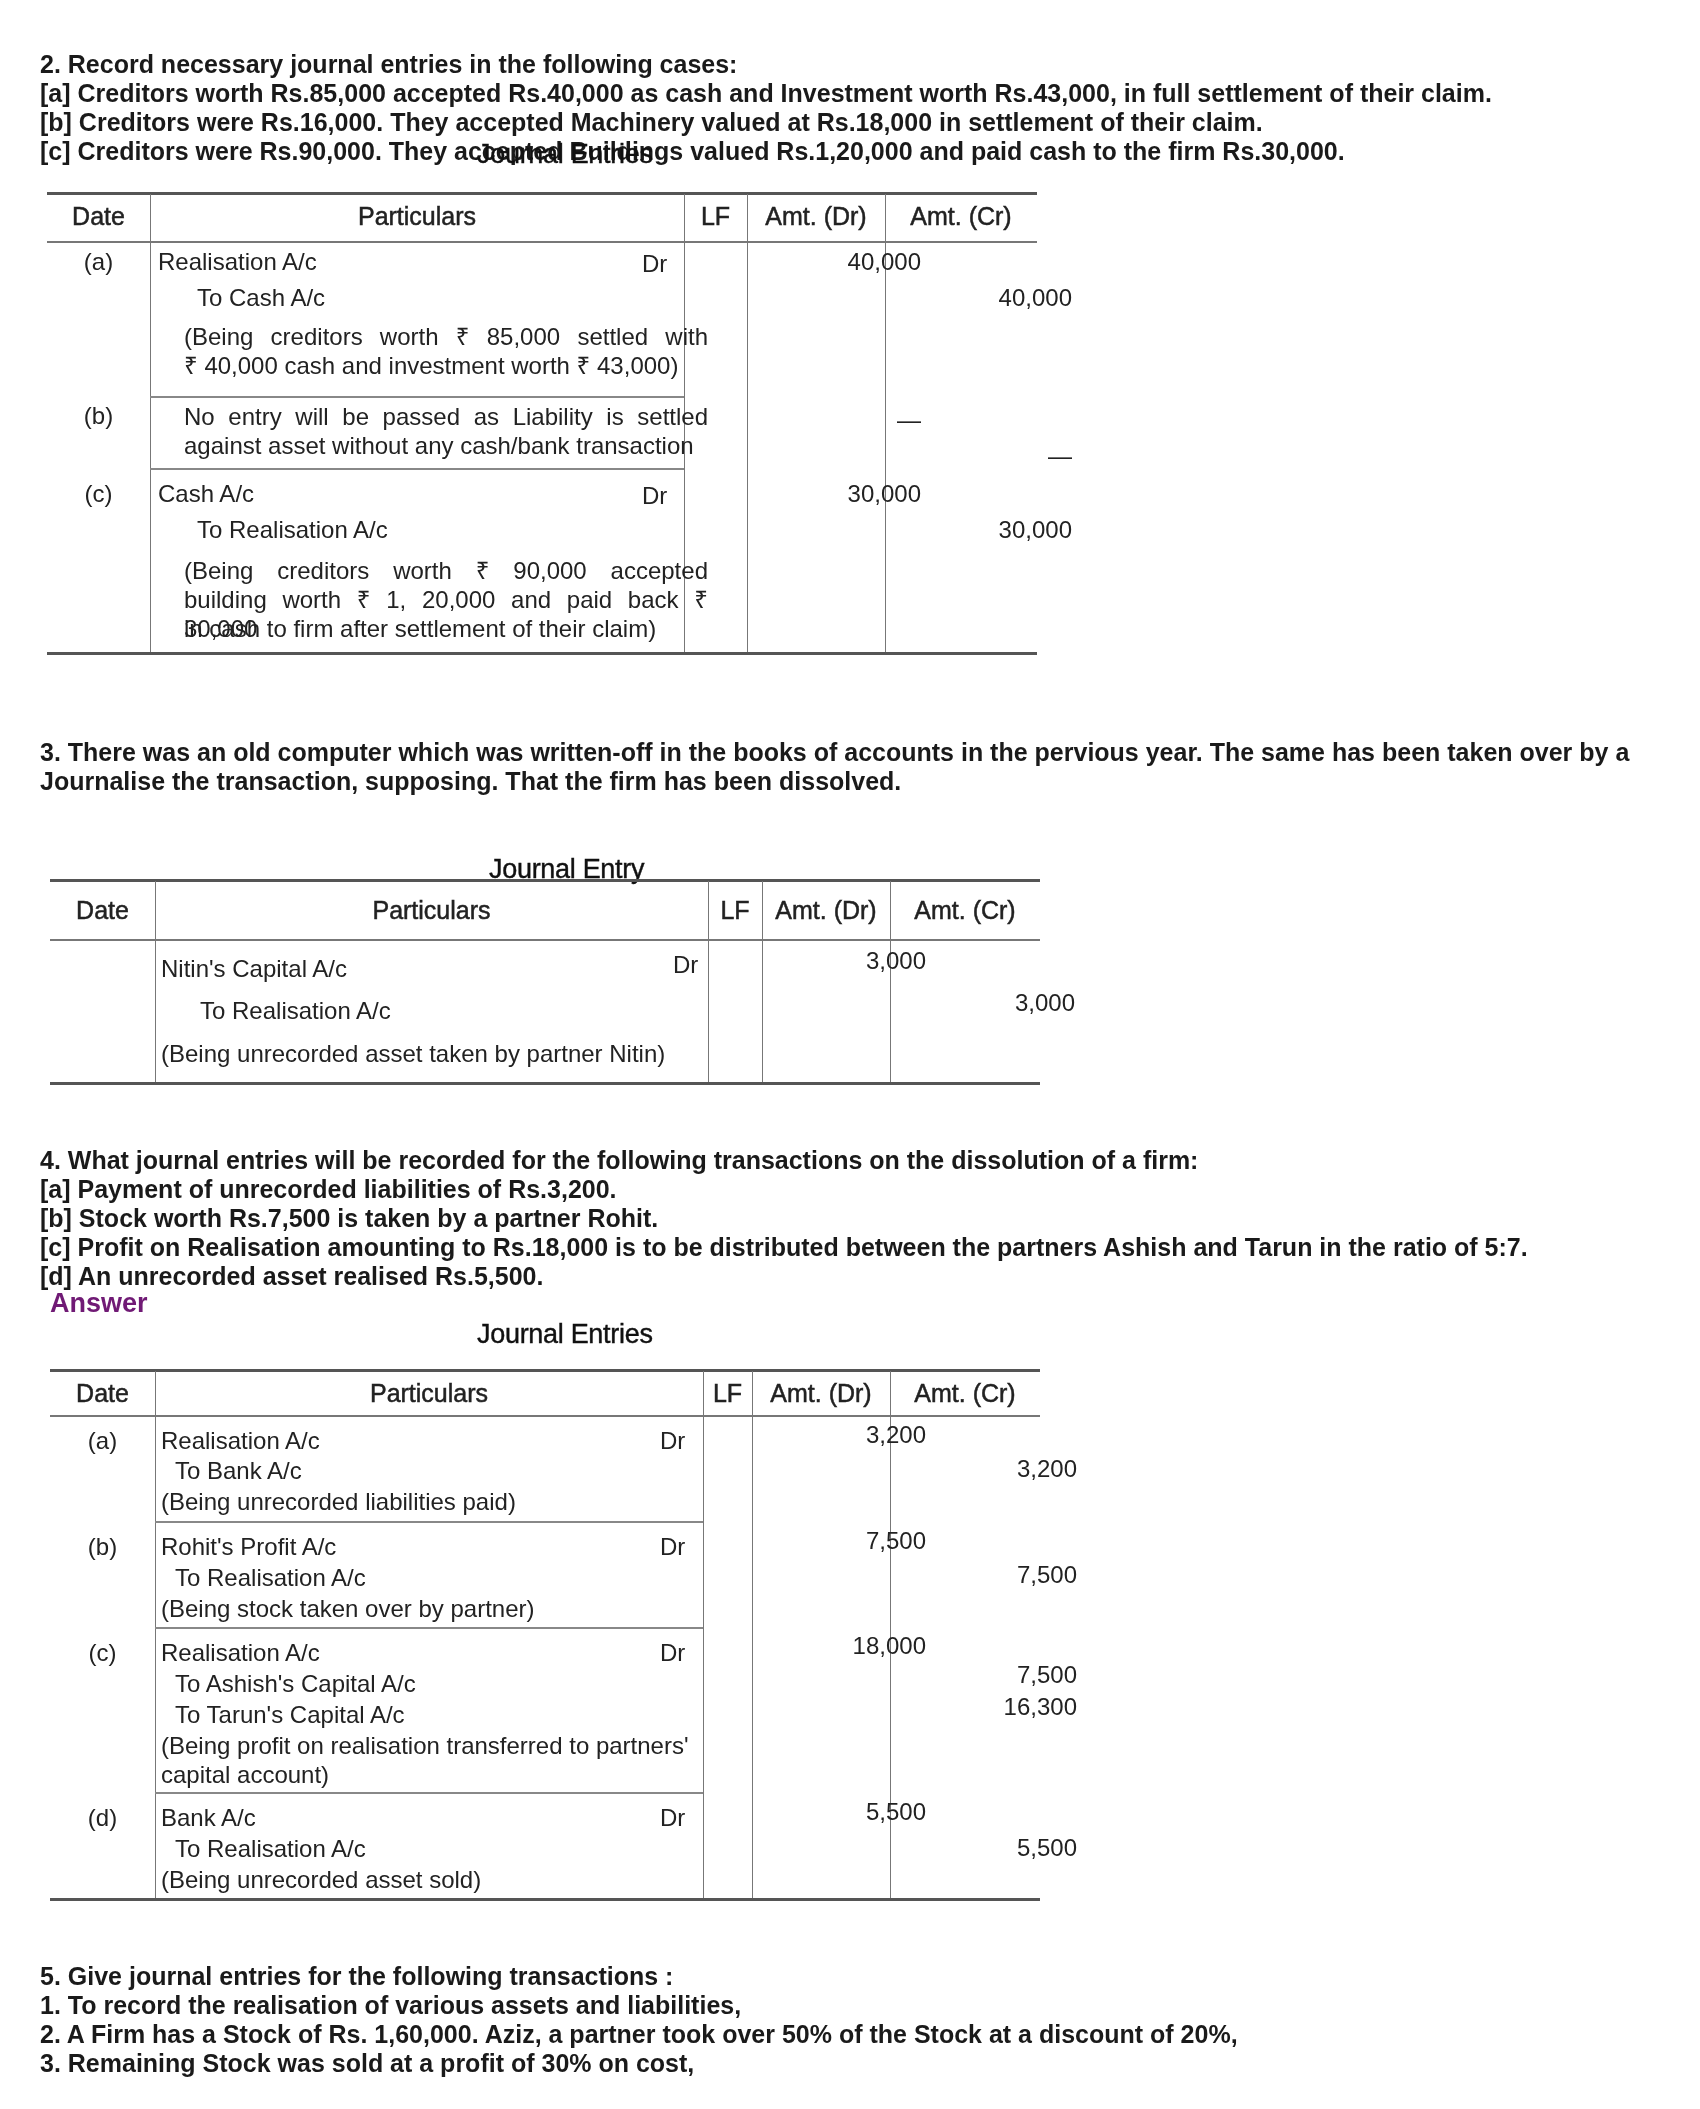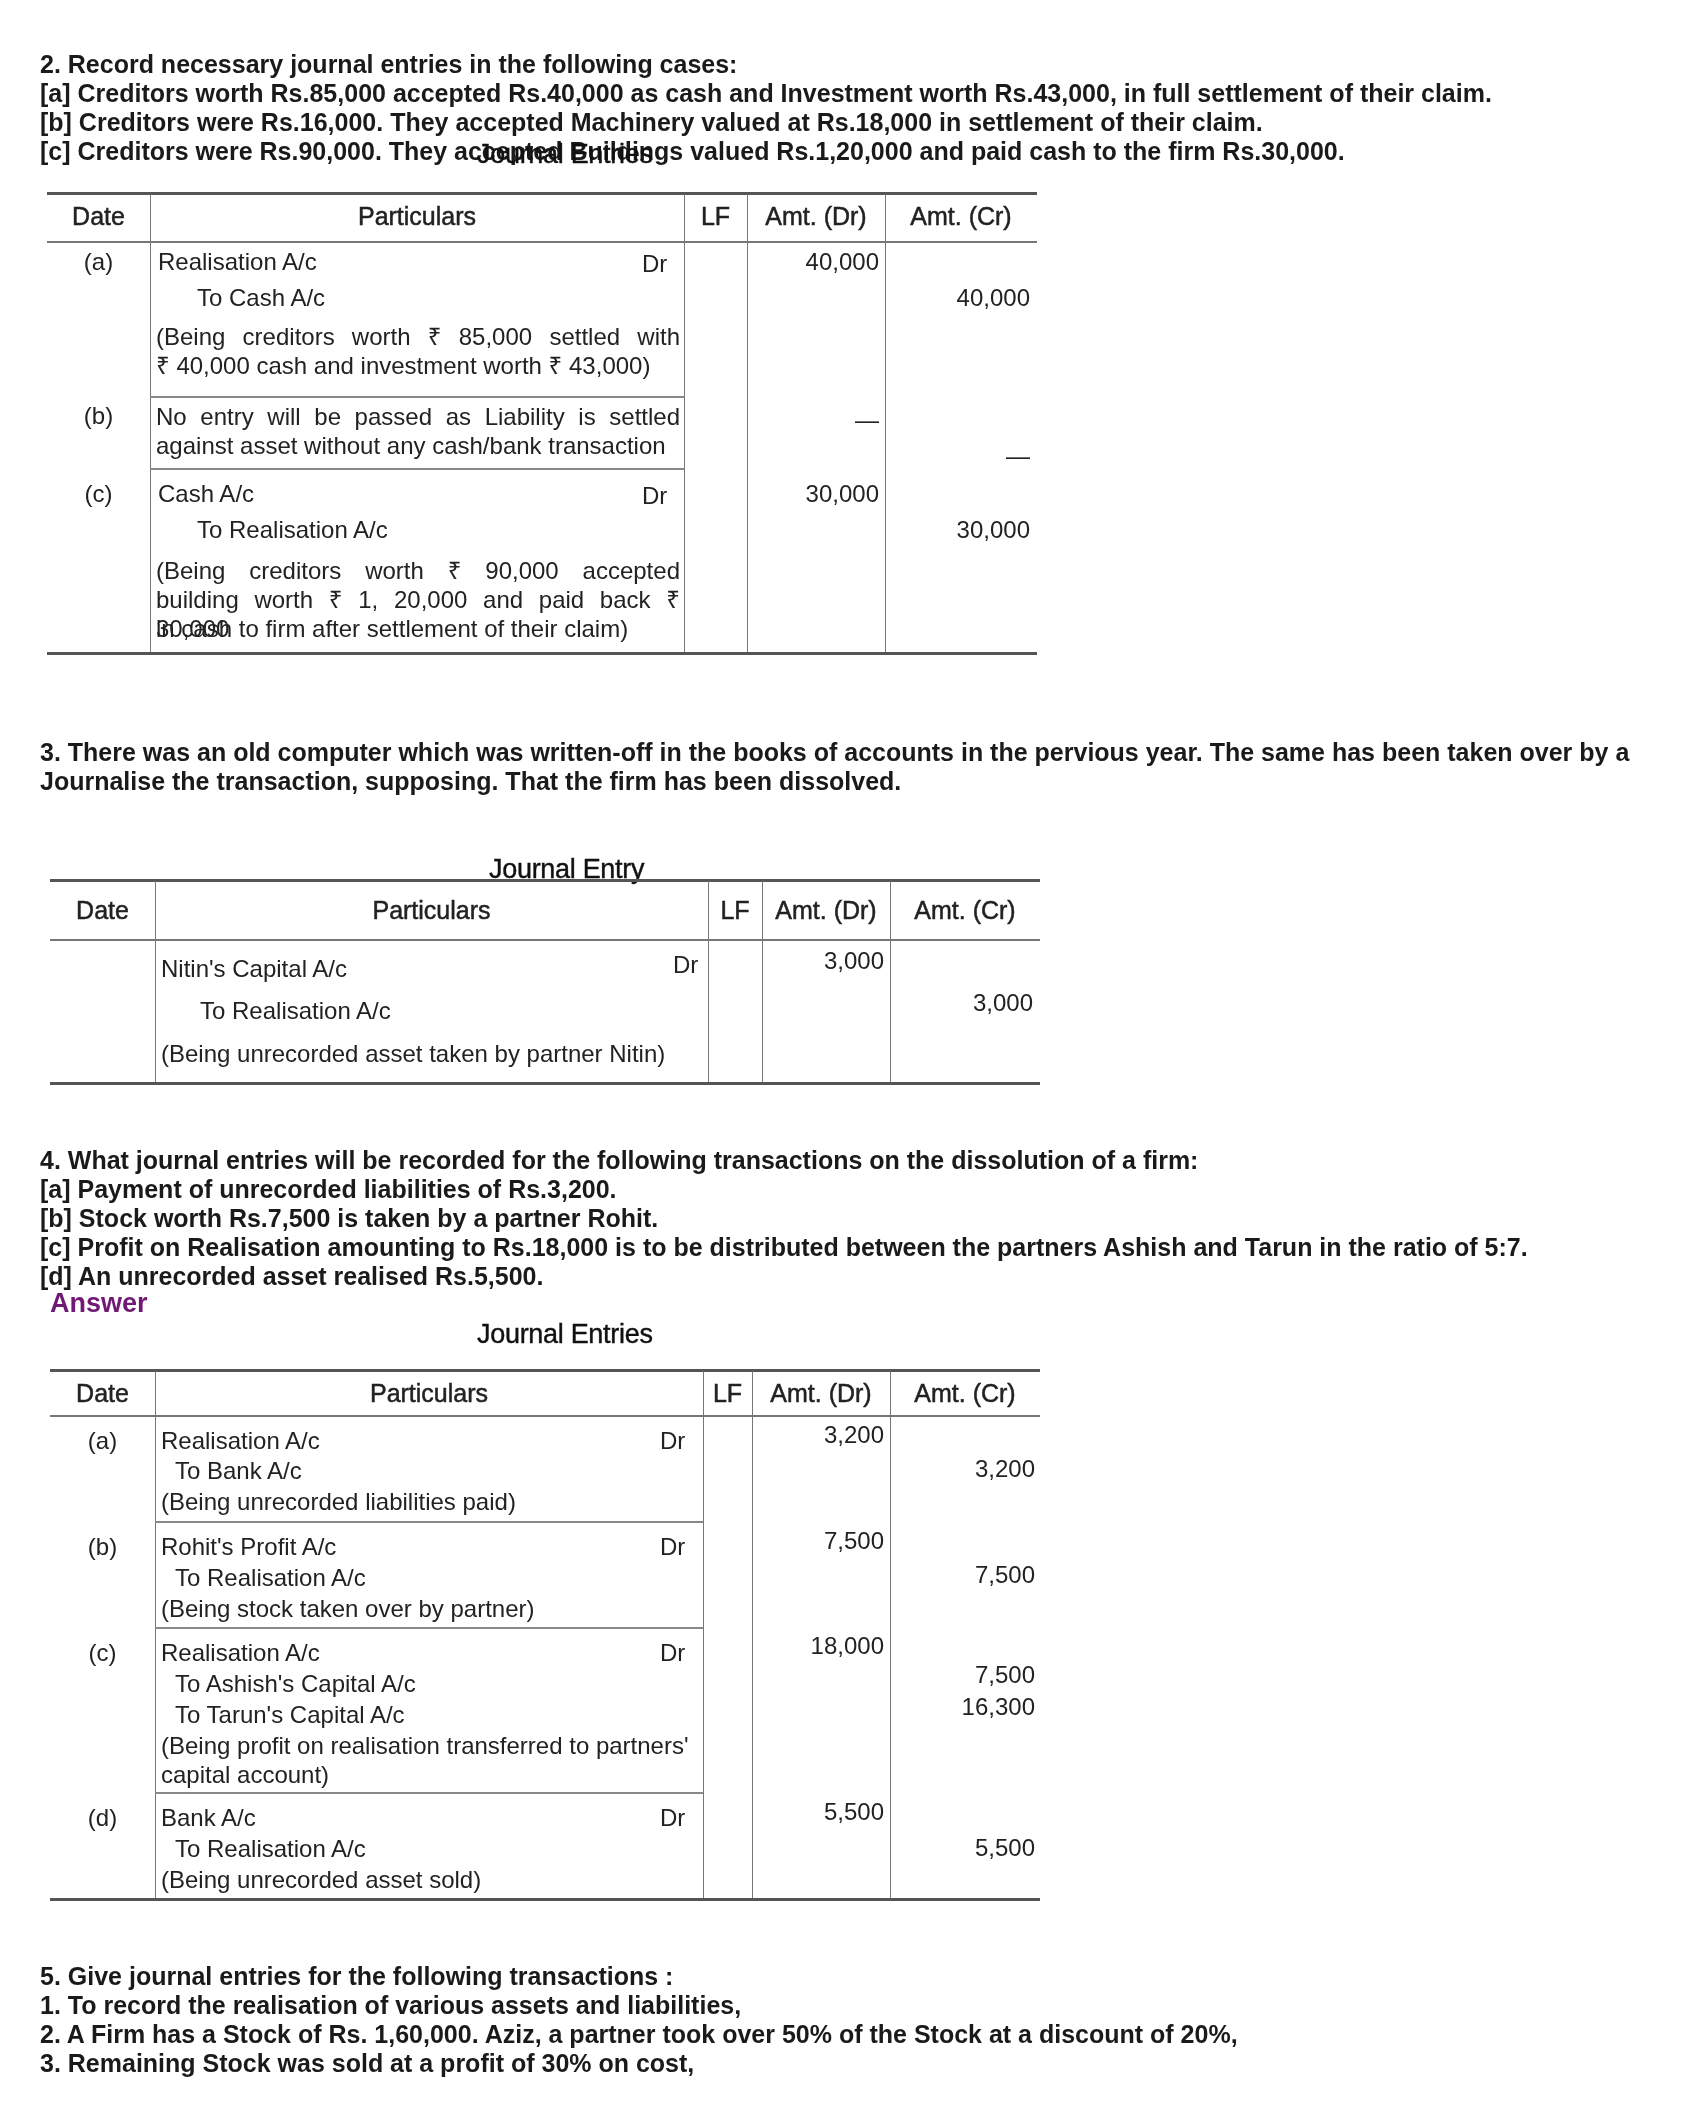--- a/index.html
+++ b/index.html
@@ -7,23 +7,23 @@
   .q { position:absolute; left:40px; font-family:"Liberation Sans", sans-serif; font-weight:bold; font-size:25px; line-height:29px; color:#1a1a1a; white-space:nowrap; }
   .q div { height:29px; }
   .caption { position:absolute; font-family:"Liberation Sans", sans-serif; font-size:27px; color:#111; letter-spacing:-0.3px; -webkit-text-stroke:0.4px #111; }
   .answer { position:absolute; left:50px; font-family:"Liberation Sans", sans-serif; font-weight:bold; font-size:27px; color:#701a75; }
   .jt { position:absolute; font-family:"Liberation Sans", sans-serif; font-size:24px; color:#222; }
   .jt .rule { position:absolute; left:0; height:3px; background:#555; }
   .jt .vline { position:absolute; width:1px; background:#777; }
   .jt .hseg { position:absolute; height:2px; background:#888; }
   .jt .cell { position:absolute; white-space:nowrap; }
   .jt .hdr { font-weight:normal; -webkit-text-stroke:0.5px #222; font-size:25px; }
-  .jt .r { text-align:right; }
+  .jt .r { text-align:right;margin-left:42px; }
   .jt .c { text-align:center; }
-  .jt .narr { white-space:normal; text-align:justify; text-align-last:justify; line-height:29px; }
+  .jt .narr { white-space:normal; text-align:justify; text-align-last:justify; line-height:29px;margin-left:28px; }
   .jt .narr.last { text-align-last:left; }
 </style>
 </head>
 <body>
 
 <div class="q" style="top:50px;">
   <div>2. Record necessary journal entries in the following cases:</div>
   <div>[a] Creditors worth Rs.85,000 accepted Rs.40,000 as cash and Investment worth Rs.43,000, in full settlement of their claim.</div>
   <div>[b] Creditors were Rs.16,000. They accepted Machinery valued at Rs.18,000 in settlement of their claim.</div>
   <div>[c] Creditors were Rs.90,000. They accepted Buildings valued Rs.1,20,000 and paid cash to the firm Rs.30,000.</div>

